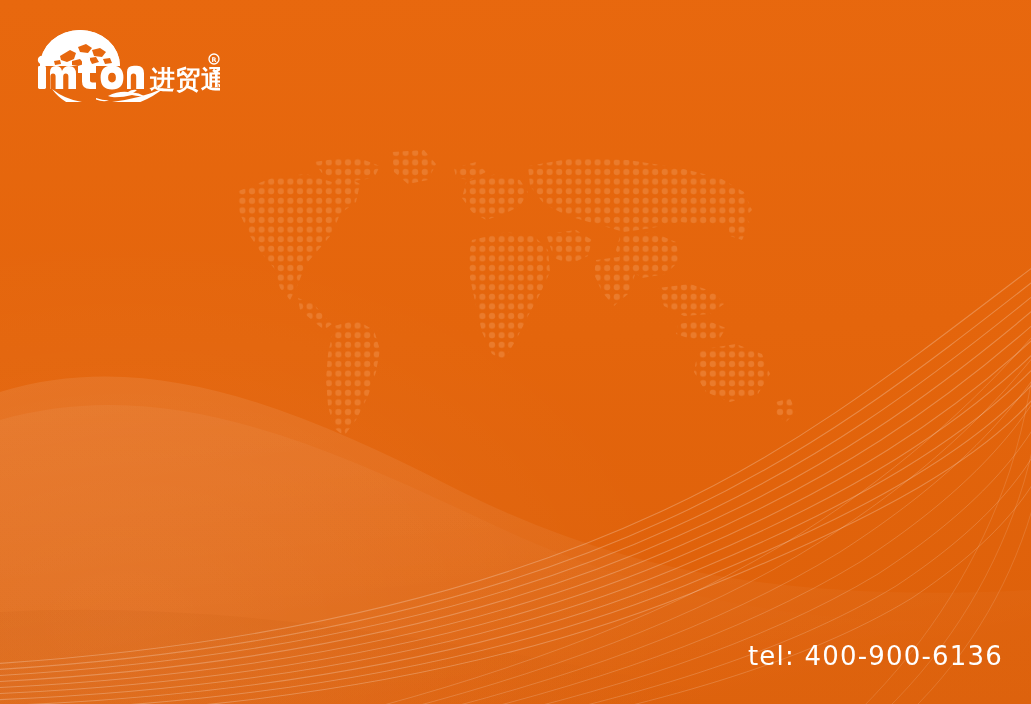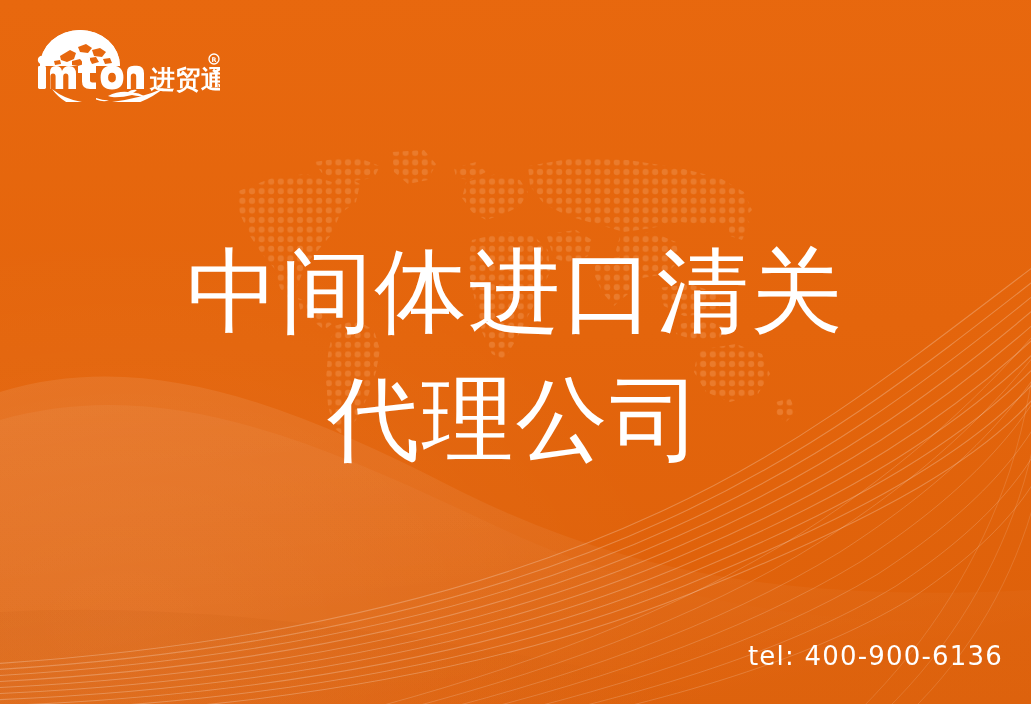--- a/index.html
+++ b/index.html
@@ -248,20 +248,16 @@
     </g>
 
     <g fill="#ffffff">
       <path d="M18 63 q22 18 60 13 q30-4 52-14 q-20 17-52 21 q-42 5-60-20 Z"></path>
       <path d="M74 70 q10-5 20-4 q4-3 9-2 q-2 2-4 2.6 q6 0.4 11 3.4 q-7 0.6-12-1
                q-9 2.4-18 2.2 q-4-0.4-6-1.2 Z"></path>
       <path d="M62 72 q6 2.4 13 2.4 q-6 2-13-1 Z"></path>
     </g>
   </svg>
 
-  <div class="headline">
-    <span class="line">中间体进口清关</span>
-    <span class="line">代理公司</span>
-  </div>
 
   <div class="phone">tel: 400-900-6136</div>
 
 </div>
 
 </body></html>

